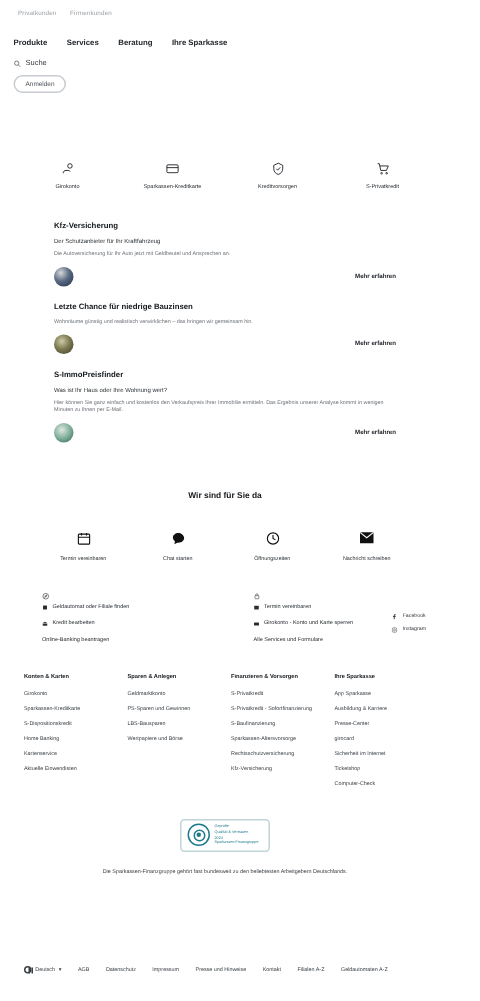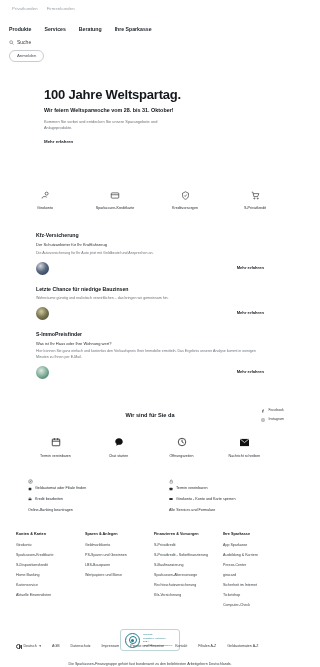--- a/index.html
+++ b/index.html
@@ -116,26 +116,20 @@
     <div class="search-row">
       <svg class="mag" viewBox="0 0 16 16">
         <circle cx="6.8" cy="6.8" r="4.6" fill="none" stroke="#3b4045" stroke-width="1.4"></circle>
         <line x1="10.3" y1="10.3" x2="14.4" y2="14.4" stroke="#3b4045" stroke-width="1.4"></line>
       </svg>
       <span class="lbl">Suche</span>
     </div>
     <div class="login-btn">Anmelden</div>
   </div>
 
-  <div class="hero">
-    <h1>100 Jahre Weltspartag.</h1>
-    <h2>Wir feiern Weltsparwoche vom 28. bis 31. Oktober!</h2>
-    <p>Kommen Sie vorbei und entdecken Sie unsere Sparangebote und Anlageprodukte.</p>
-    <span class="cta">Mehr erfahren</span>
-  </div>
 
   <div class="tiles">
     <div class="tile">
       <div class="ic">
         <svg width="9" height="9" viewBox="0 0 24 24" fill="none" stroke="#1b1f24" stroke-width="1.6">
           <circle cx="15" cy="7" r="4"></circle>
             <path d="M3 20c0-3 2-5 5-5h4c2 0 3 1 3 2"></path>
         </svg>
       </div>
       <span class="tl">Girokonto</span>

